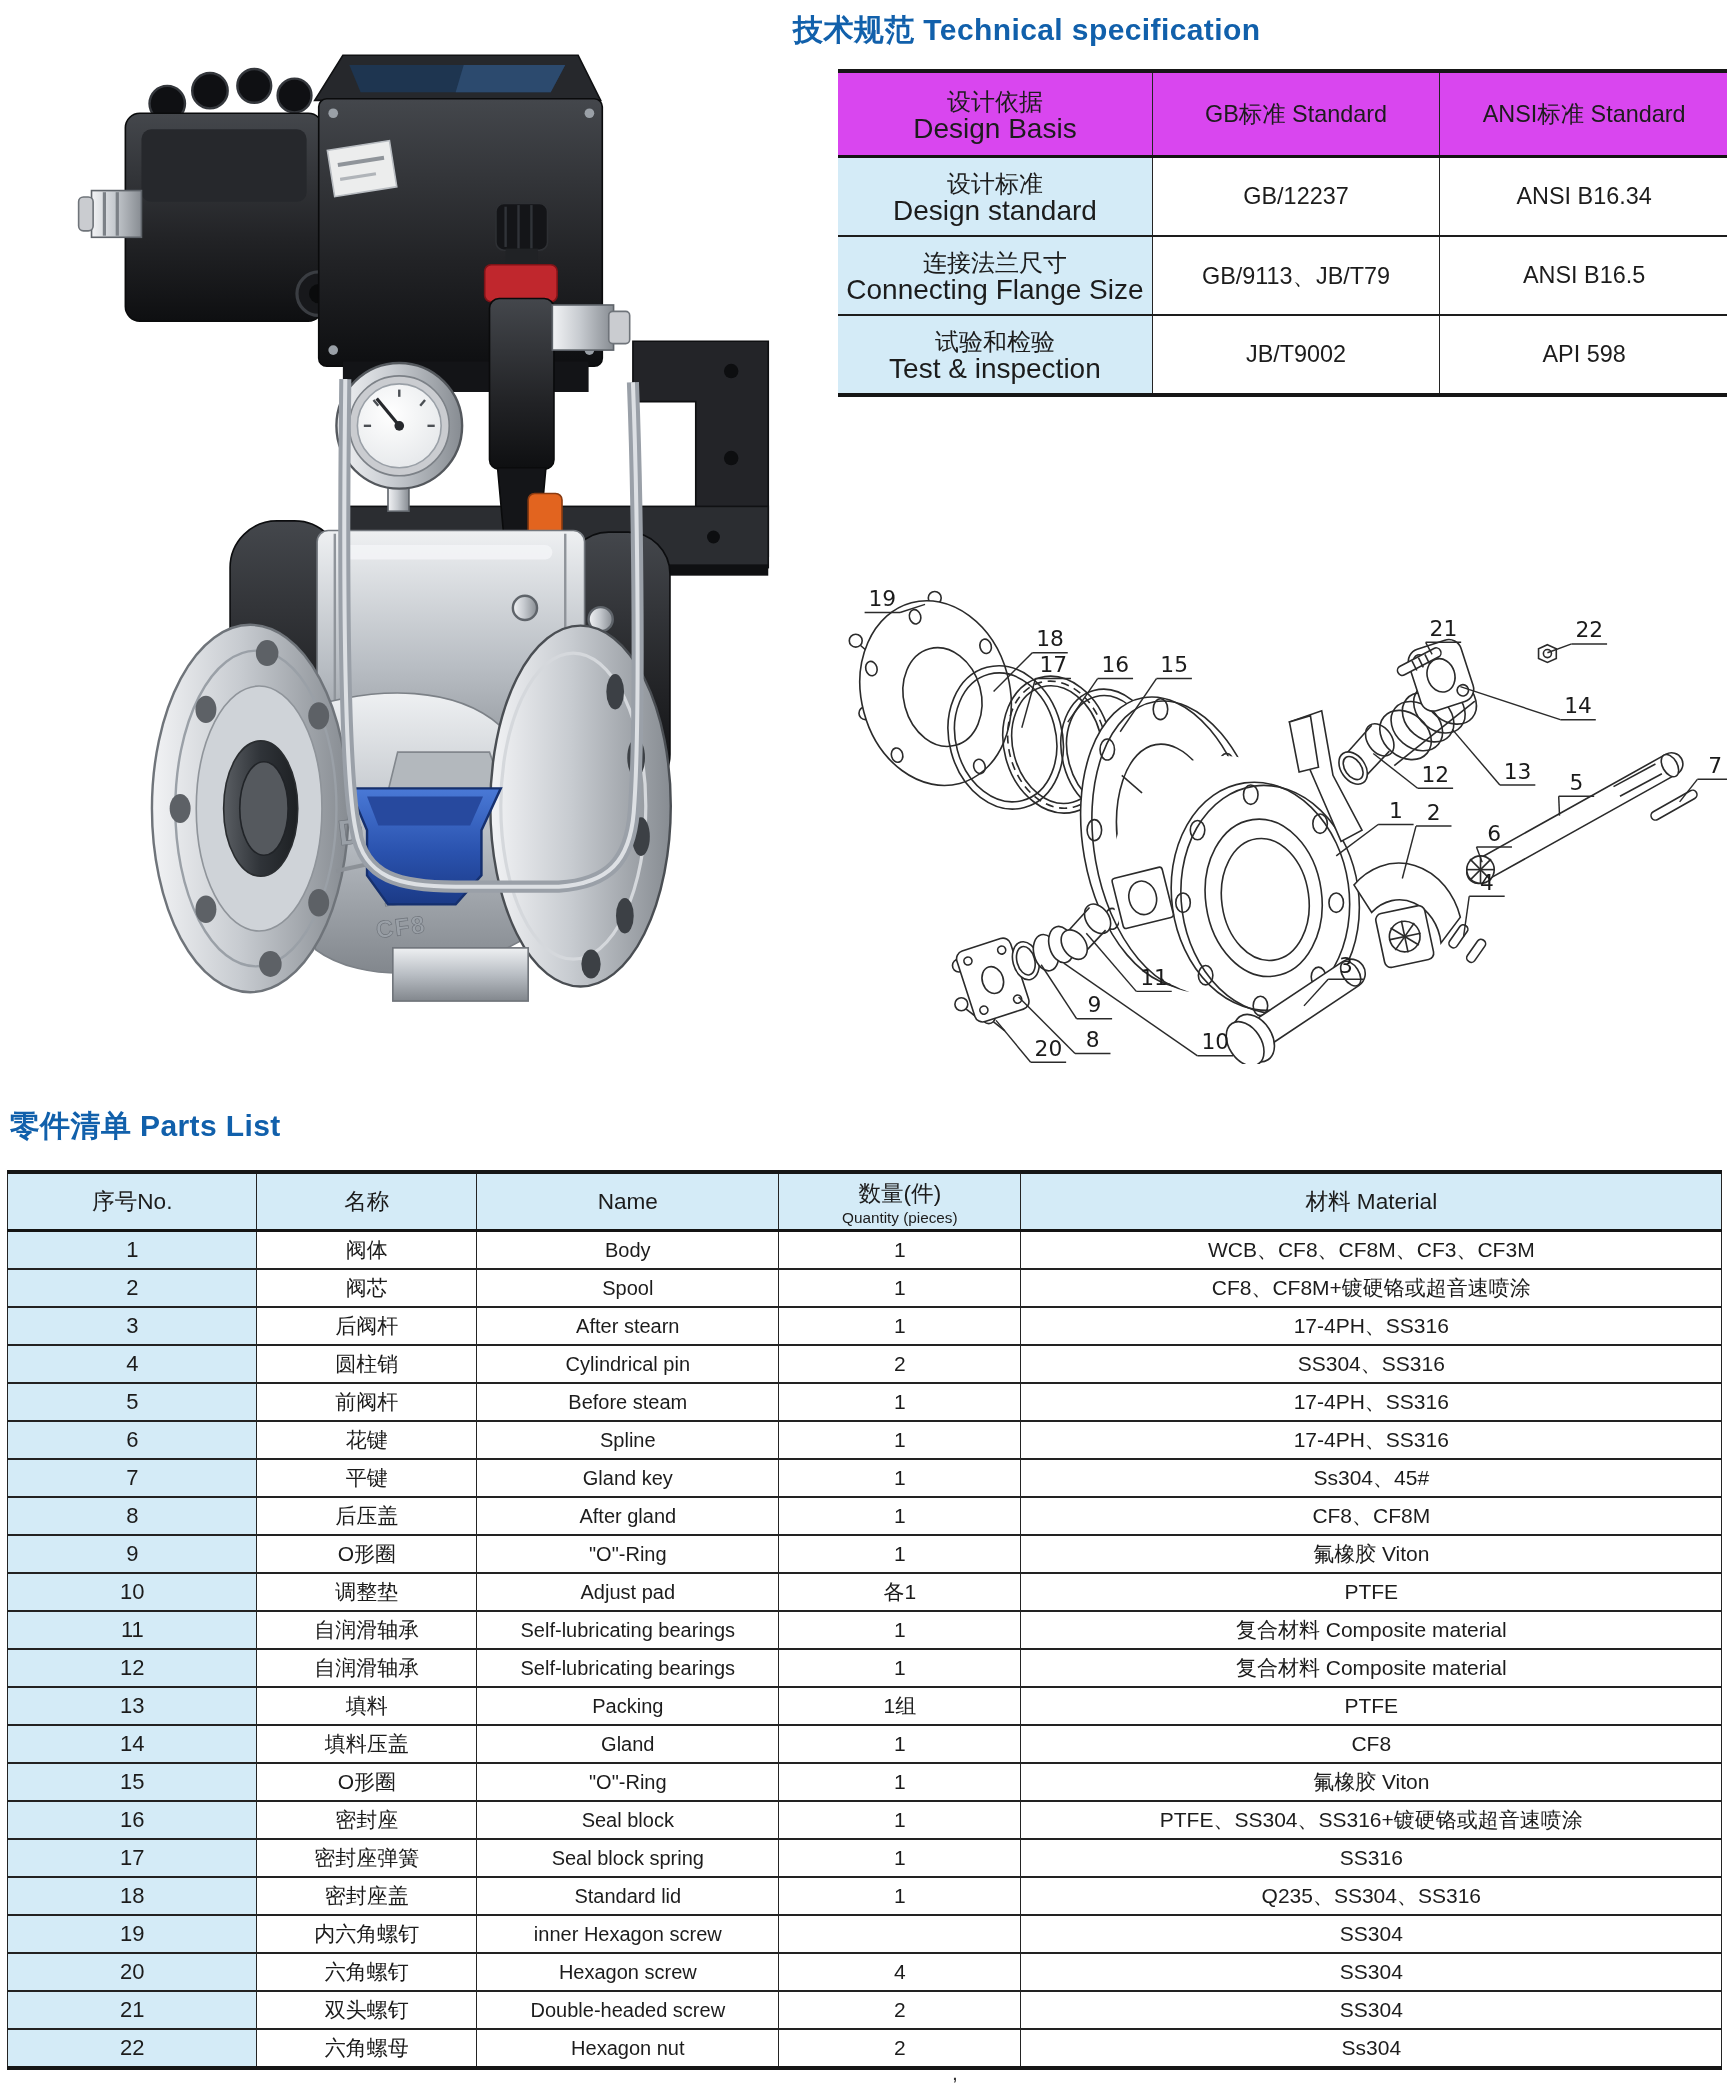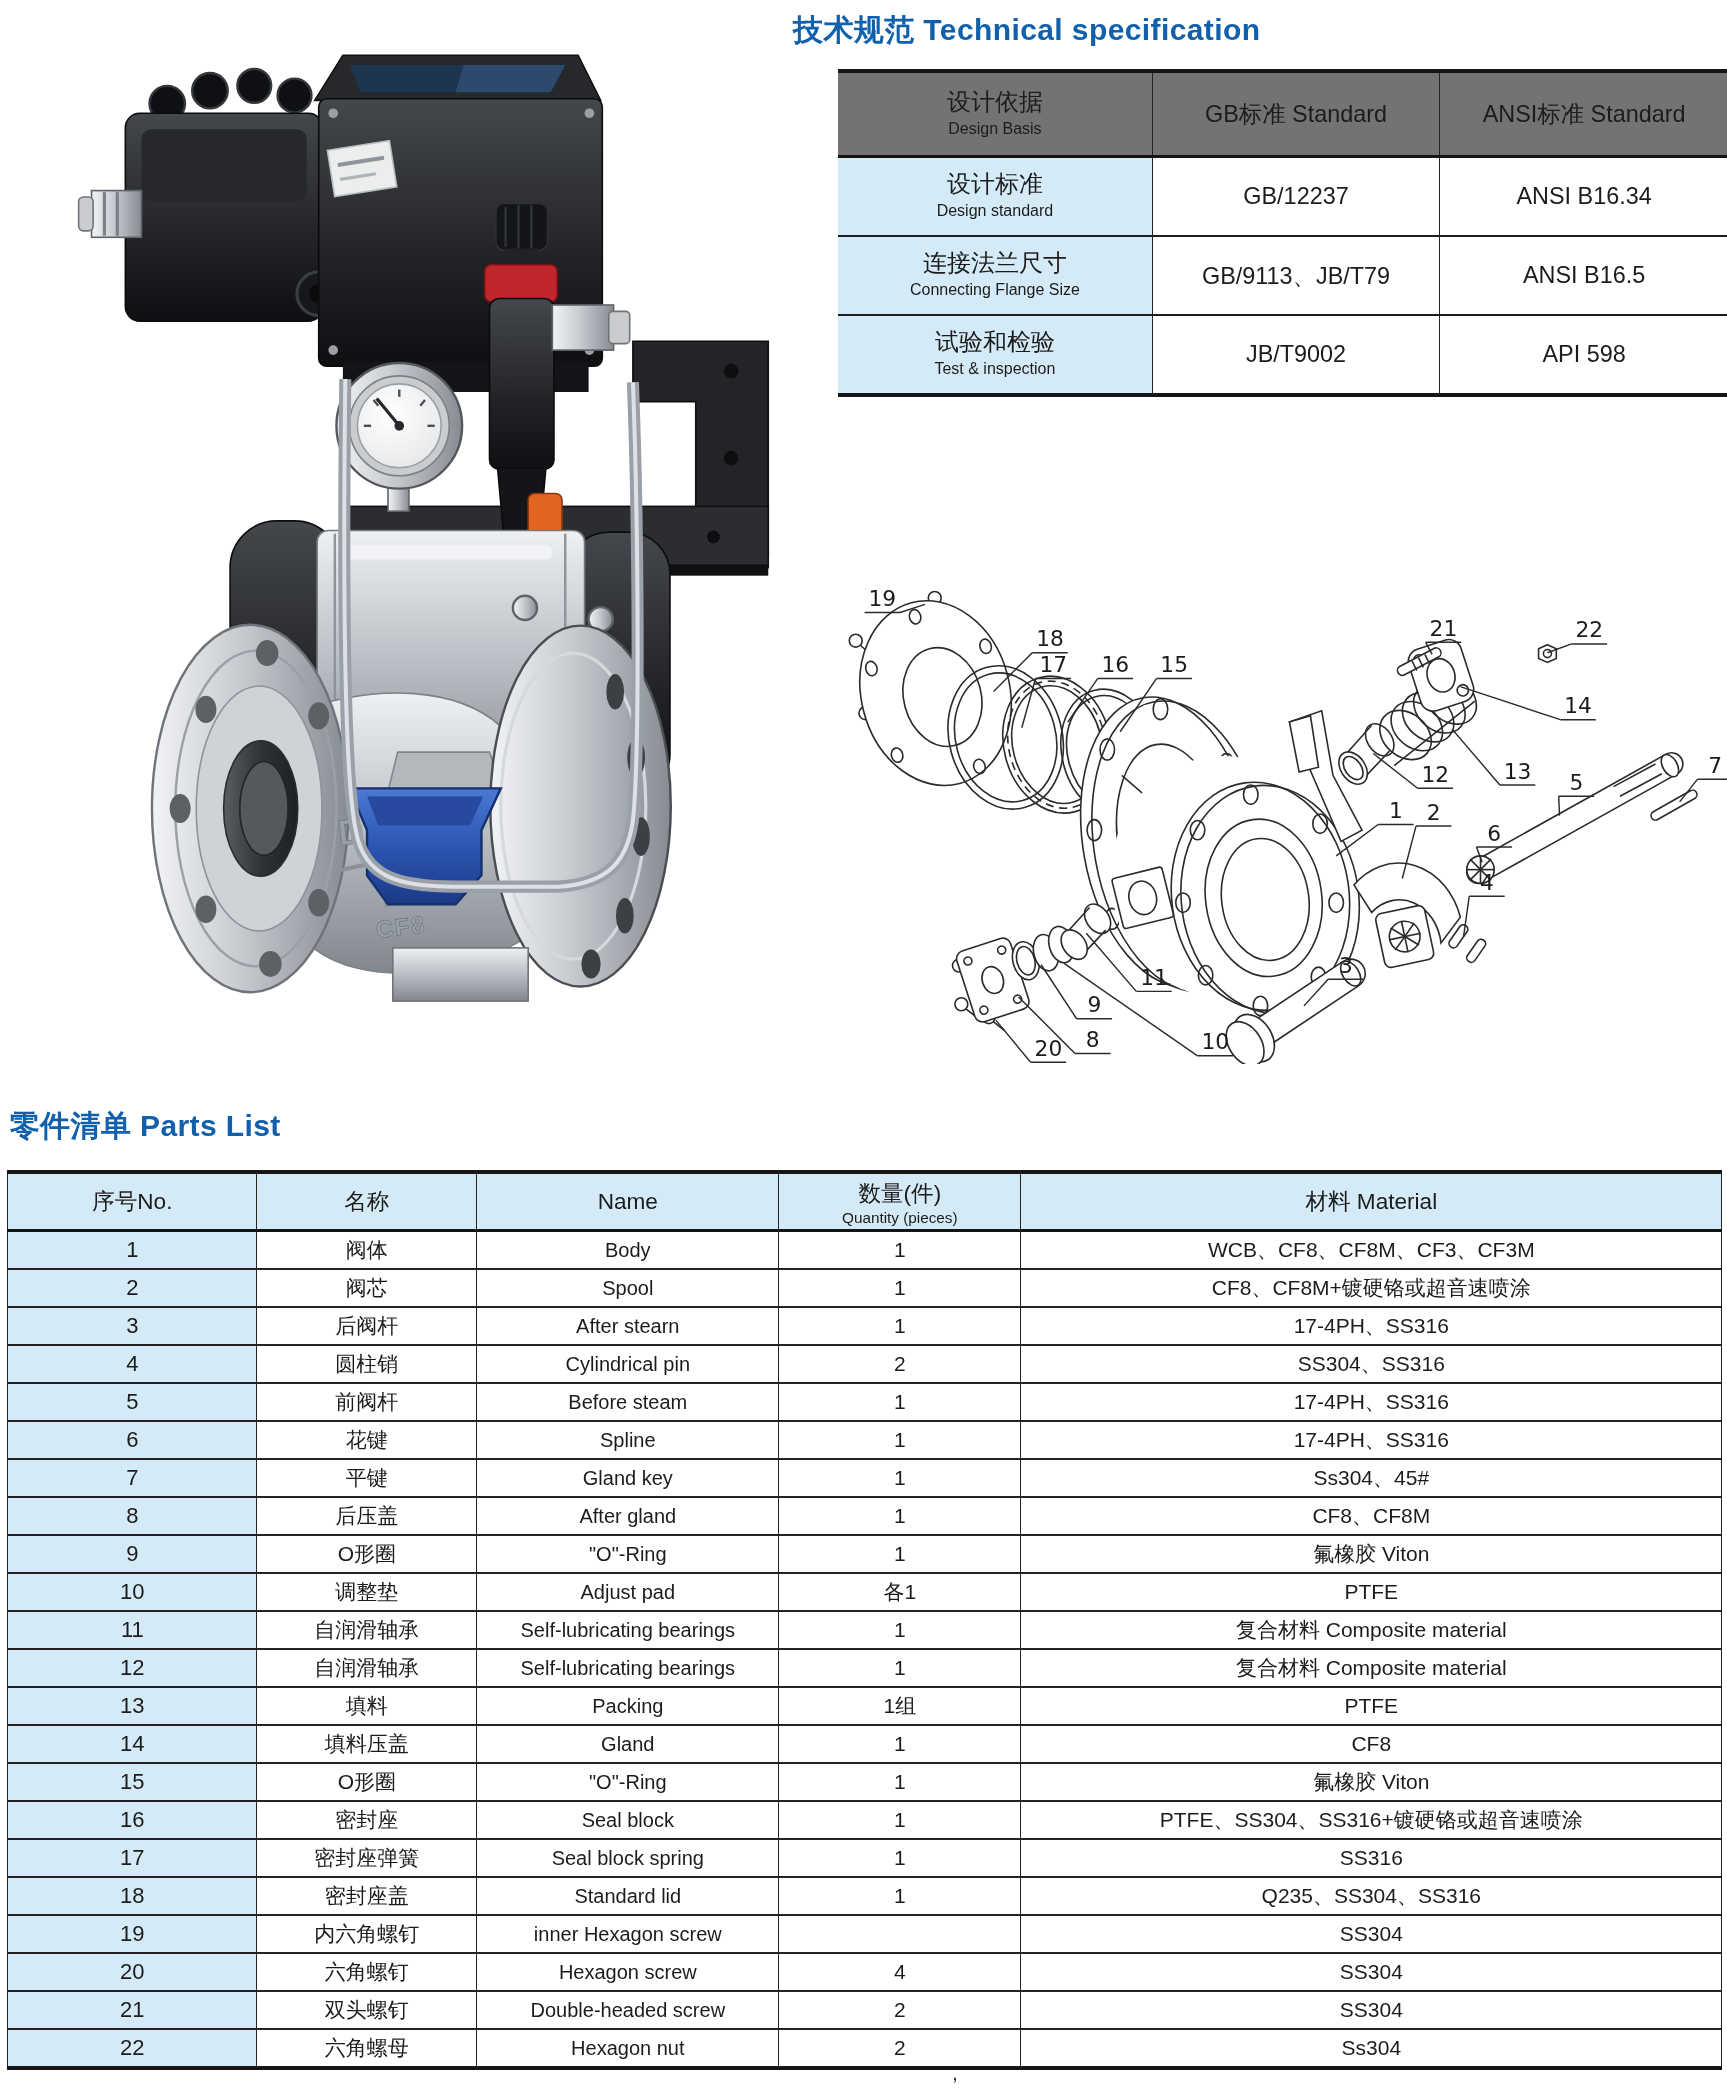--- a/index.html
+++ b/index.html
@@ -21,25 +21,25 @@
     border-top:4px solid #161616;border-bottom:4px solid #161616;
   }
   #tech-table td{
     text-align:center;vertical-align:middle;padding:0 6.4px;
     font-size:23.4px;
   }
   #tech-table td + td{border-left:1.6px solid #242424;}
   #tech-table tr{border-bottom:2.4px solid #1d1d1d;}
   #tech-table tr.hdr{border-bottom:3.2px solid #141414;}
   #tech-table tr:last-child{border-bottom:none;}
-  #tech-table tr.hdr td{height:82px;background:#737373;}
+  #tech-table tr.hdr td{height:82px;background:#d946ef;}
   #tech-table tr.data td{height:77px;}
   #tech-table td.lbl{background:#d4ebf7;}
   #tech-table .zh{font-size:24px;line-height:29px;}
-  #tech-table .en{font-size:16px;line-height:26px;}
+  #tech-table .en{font-size:28px;line-height:26px;}
 
   
   #parts-table{
     position:absolute;left:7.3px;top:1170px;width:1714px;
     border-collapse:collapse;table-layout:fixed;
     border-top:4px solid #161616;border-bottom:4px solid #161616;
     border-left:1.6px solid #242424;border-right:1.6px solid #242424;
   }
   #parts-table td{
     text-align:center;vertical-align:middle;padding:0 4.8px;overflow:hidden;

